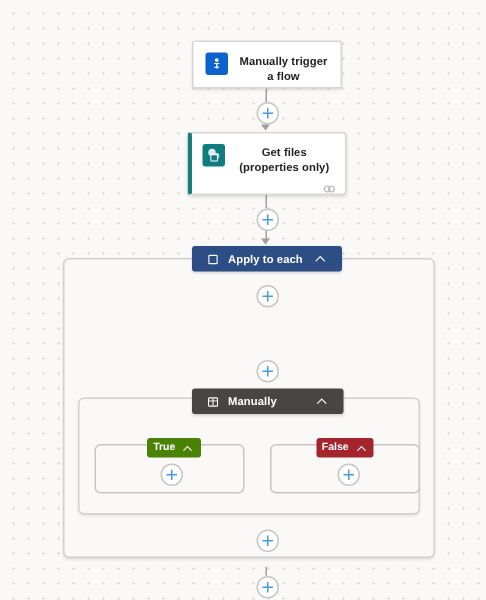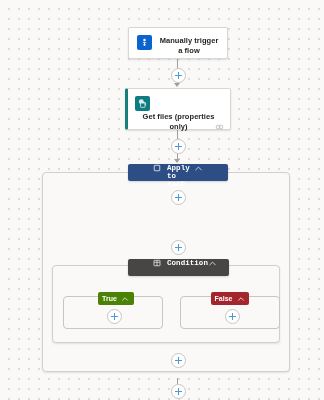--- a/index.html
+++ b/index.html
@@ -59,21 +59,20 @@
   #node-trigger {
     left: 128px; top: 27px; width: 100px; height: 32px;
   }
   #node-trigger .node-icon { background: #0b63ce; }
 
   
   #node-getfiles {
     left: 125px; top: 88px; width: 106px; height: 42px;
     border-left: 3px solid #1a7f7c;
     padding-left: 7px;
-    flex-direction: column;
   }
   #node-getfiles .node-icon { background: #0f7c82; }
   .node-corner-icon {
     position: absolute;
     right: 6px;
     bottom: 4px;
     width: 9px;
     height: 8px;
     opacity: .55;
   }
@@ -112,26 +111,25 @@
     z-index: 4;
   }
   #branch-true { left: 63px; top: 296px; width: 100px; height: 33px; }
   #branch-false { left: 180px; top: 296px; width: 100px; height: 33px; }
 
   
   .scope-header {
     position: absolute;
     box-sizing: border-box;
     display: flex;
-    align-items: flex-start;
+    align-items: center;
     border-radius: 2px;
-    padding: 0 25px;
+    padding: 0 10px;
     z-index: 7;
     box-shadow: 0 1px 2px rgba(0,0,0,0.15);
-    font-family: Liberation Mono, monospace;
   }
   .scope-header .hdr-title {
     font-size: 7.5px;
     color: #ffffff;
     font-weight: bold;
     flex: 1 1 auto;
     letter-spacing: .05px;
   }
   .scope-header .hdr-icon {
     width: 8px; height: 8px;
@@ -298,21 +296,21 @@
 
 
   <div class="scope-header" id="header-condition">
     <span class="hdr-icon">
       <svg width="8" height="8" viewBox="0 0 16 16" aria-hidden="true">
         <rect x="2" y="2.5" width="12" height="11" rx="1" fill="none" stroke="#ffffff" stroke-width="1.4"></rect>
         <path d="M8 3v10" stroke="#ffffff" stroke-width="1.4"></path>
         <path d="M2 6.6h12" stroke="#ffffff" stroke-width="1.2"></path>
       </svg>
     </span>
-    <span class="hdr-title">Condition</span>
+    <span class="hdr-title">Manually</span>
     <span class="chev">
       <svg width="9" height="9" viewBox="0 0 16 16" aria-hidden="true">
         <path d="M3 10.5L8 5.5L13 10.5" fill="none" stroke="#ffffff" stroke-width="1.3" stroke-linecap="round"></path>
       </svg>
     </span>
   </div>
 
   <div class="branch-pill" id="pill-true">
     <span class="pill-label">True</span>
     <span class="chev">

